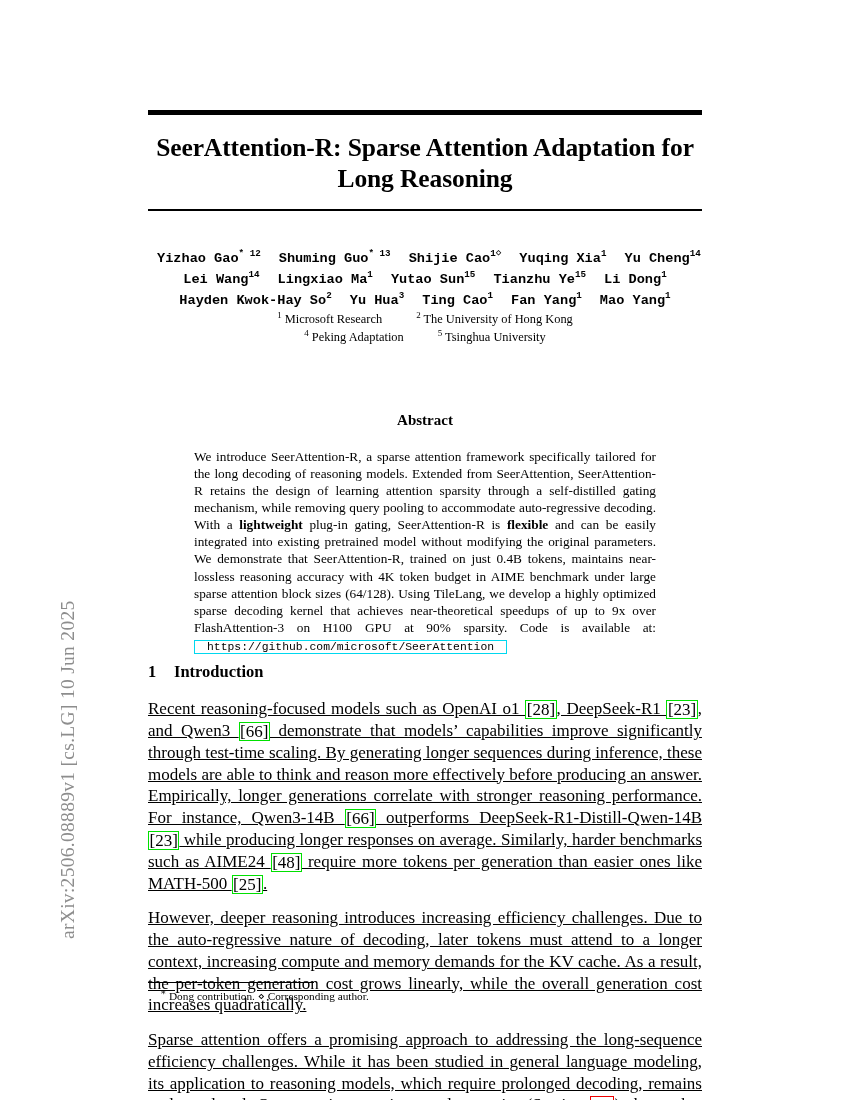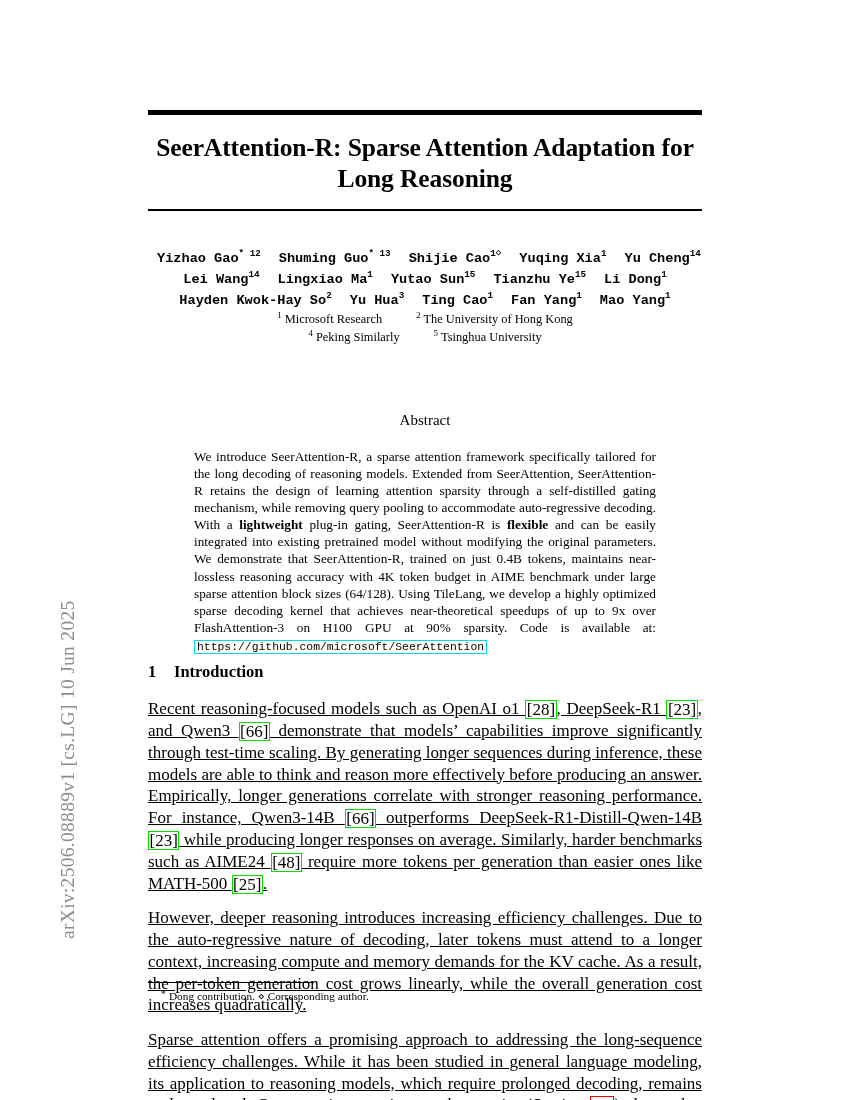--- a/index.html
+++ b/index.html
@@ -122,38 +122,38 @@
   #affiliations sup { font-weight: normal; font-size: 0.72em; }
 
   
   #abstract-heading {
     position: absolute;
     left: 0;
     top: 412px;
     width: 554px;
     text-align: center;
     font-size: 15px;
-    font-weight: normal;
+    font-weight: bold;
   }
   #abstract-body {
     position: absolute;
     left: 46px;
     top: 448px;
     width: 462px;
     font-size: 13.3px;
     line-height: 1.285;
     text-align: justify;
     text-justify: inter-word;
   }
   #abstract-body p { margin: 0; }
 
   .url-box {
     display: inline-block;
     border: 1.4px solid #00d8ef;
-    padding: 0px 2px;
+    padding: 0px 12px;
     font-family: "Liberation Mono", "DejaVu Sans Mono", monospace;
     font-size: 11.4px;
     line-height: 1.08;
     vertical-align: baseline;
     position: relative;
     top: 1px;
   }
 
   
   #section-1 {
@@ -247,21 +247,21 @@
     <div class="author-row">
       <span class="author"><span>Hayden Kwok-Hay So</span><sup>2</sup></span><span class="author"><span>Yu Hua</span><sup>3</sup></span><span class="author"><span>Ting Cao</span><sup>1</sup></span><span class="author"><span>Fan Yang</span><sup>1</sup></span><span class="author"><span>Mao Yang</span><sup>1</sup></span>
     </div>
   </div>
 
   <div id="affiliations">
     <div class="aff-row">
       <span class="aff"><sup>1</sup> <span>Microsoft Research</span></span><span class="aff"><sup>2</sup> <span>The University of Hong Kong</span></span>
     </div>
     <div class="aff-row">
-      <span class="aff"><sup>4</sup> <span>Peking Similarly</span></span><span class="aff"><sup>5</sup> <span>Tsinghua University</span></span>
+      <span class="aff"><sup>4</sup> <span>Peking Adaptation</span></span><span class="aff"><sup>5</sup> <span>Tsinghua University</span></span>
     </div>
   </div>
 
   <div id="abstract-heading">Abstract</div>
 
   <div id="abstract-body">
     <p><span>We introduce SeerAttention-R, a sparse attention framework specifically tailored for the long decoding of reasoning models. Extended from SeerAttention, SeerAttention-R retains the design of learning attention sparsity through a self-distilled gating mechanism, while removing query pooling to accommodate auto-regressive decoding. With a </span><b>lightweight</b><span> plug-in gating, SeerAttention-R is </span><b>flexible</b><span> and can be easily integrated into existing pretrained model without modifying the original parameters. We demonstrate that SeerAttention-R, trained on just 0.4B tokens, maintains near-lossless reasoning accuracy with 4K token budget in AIME benchmark under large sparse attention block sizes (64/128). Using TileLang, we develop a highly optimized sparse decoding kernel that achieves near-theoretical speedups of up to 9x over FlashAttention-3 on H100 GPU at 90% sparsity. Code is available at: </span><span class="url-box">https://github.com/microsoft/SeerAttention</span></p>
   </div>
 
   <div id="section-1">

